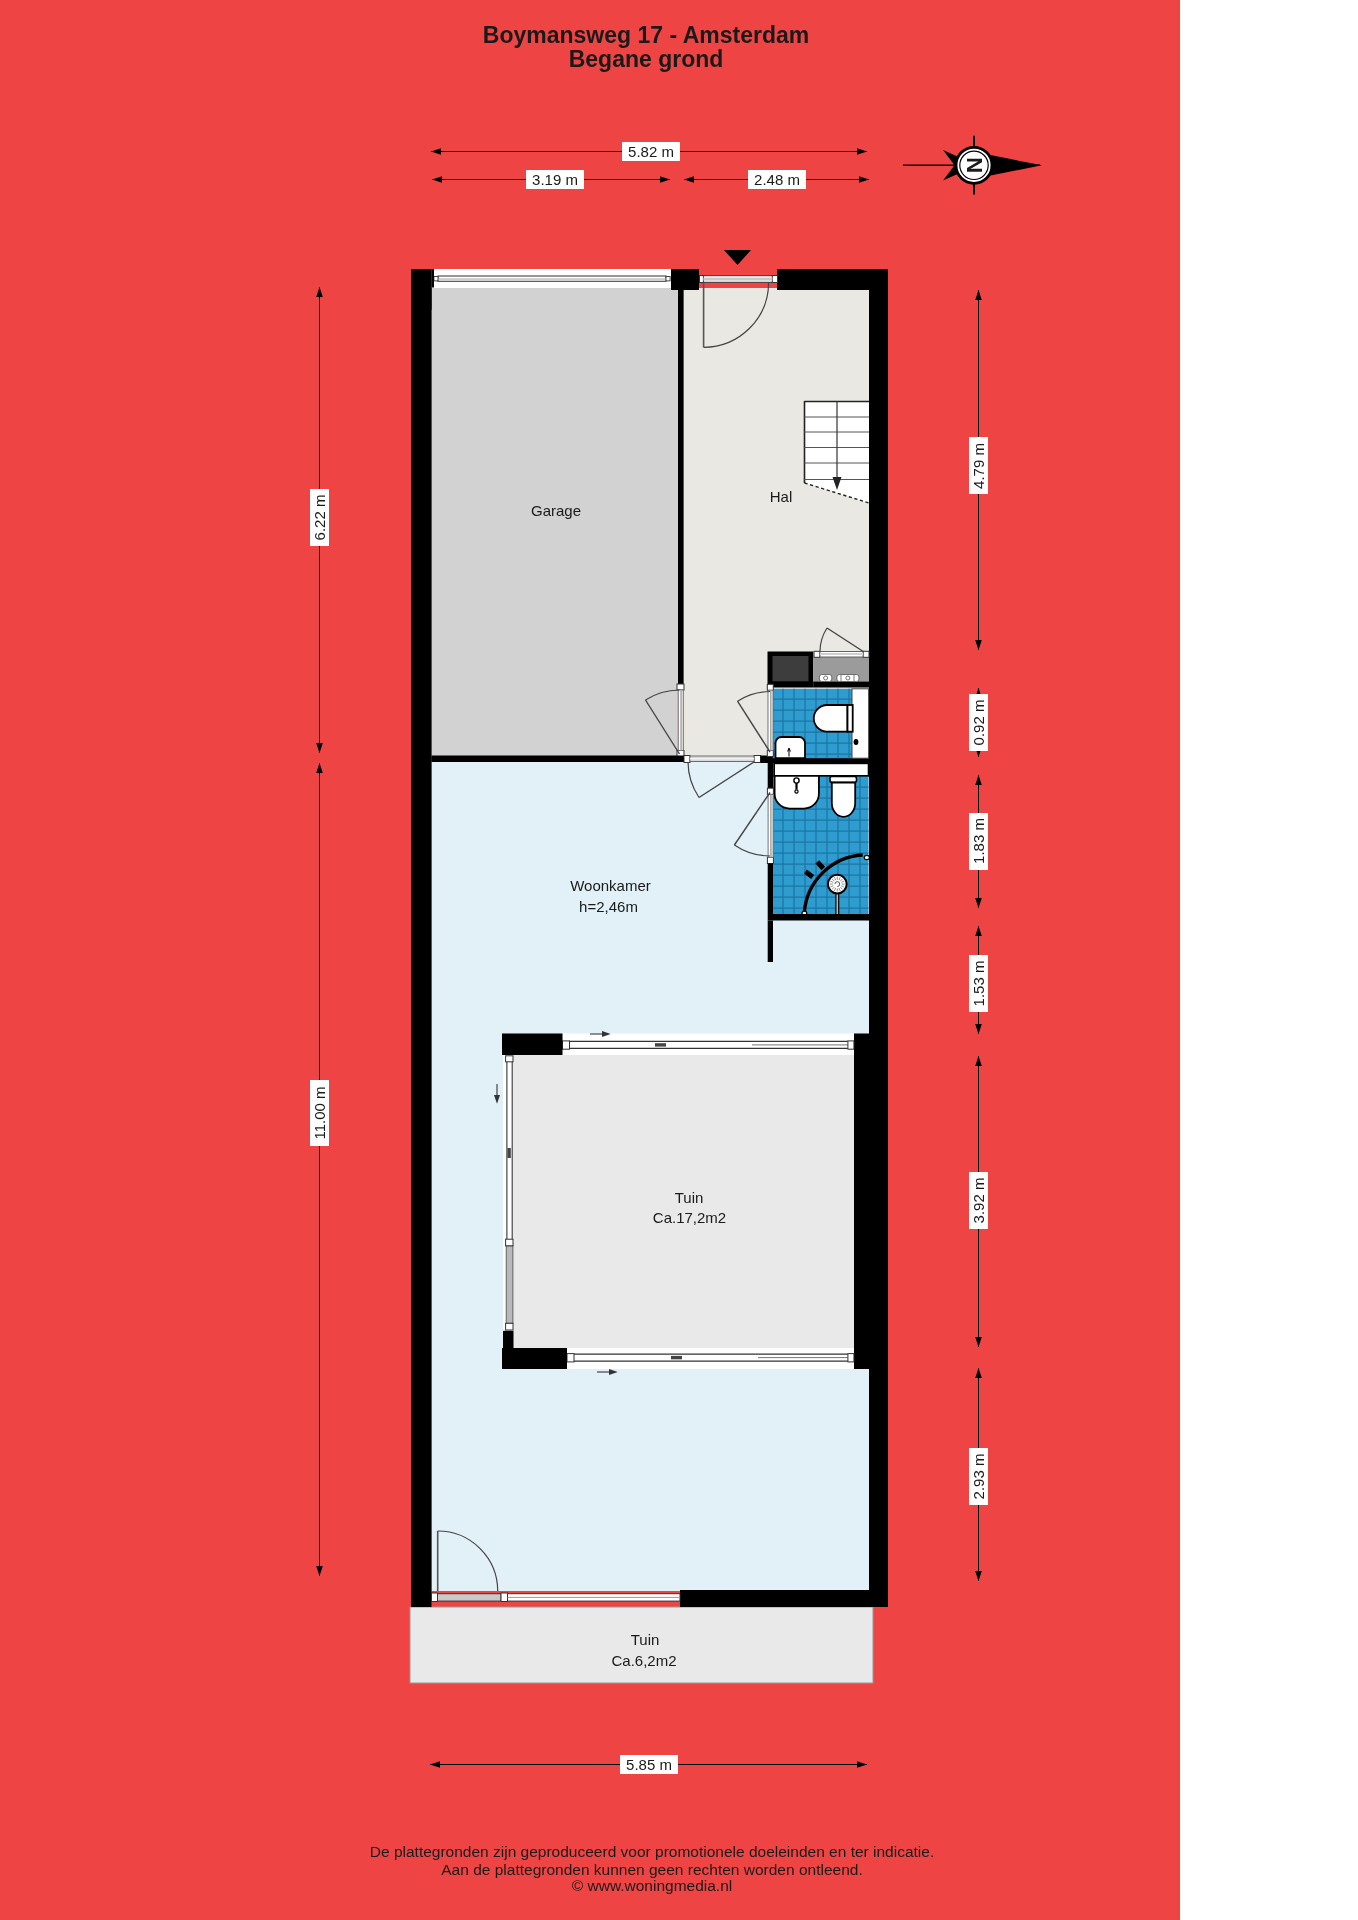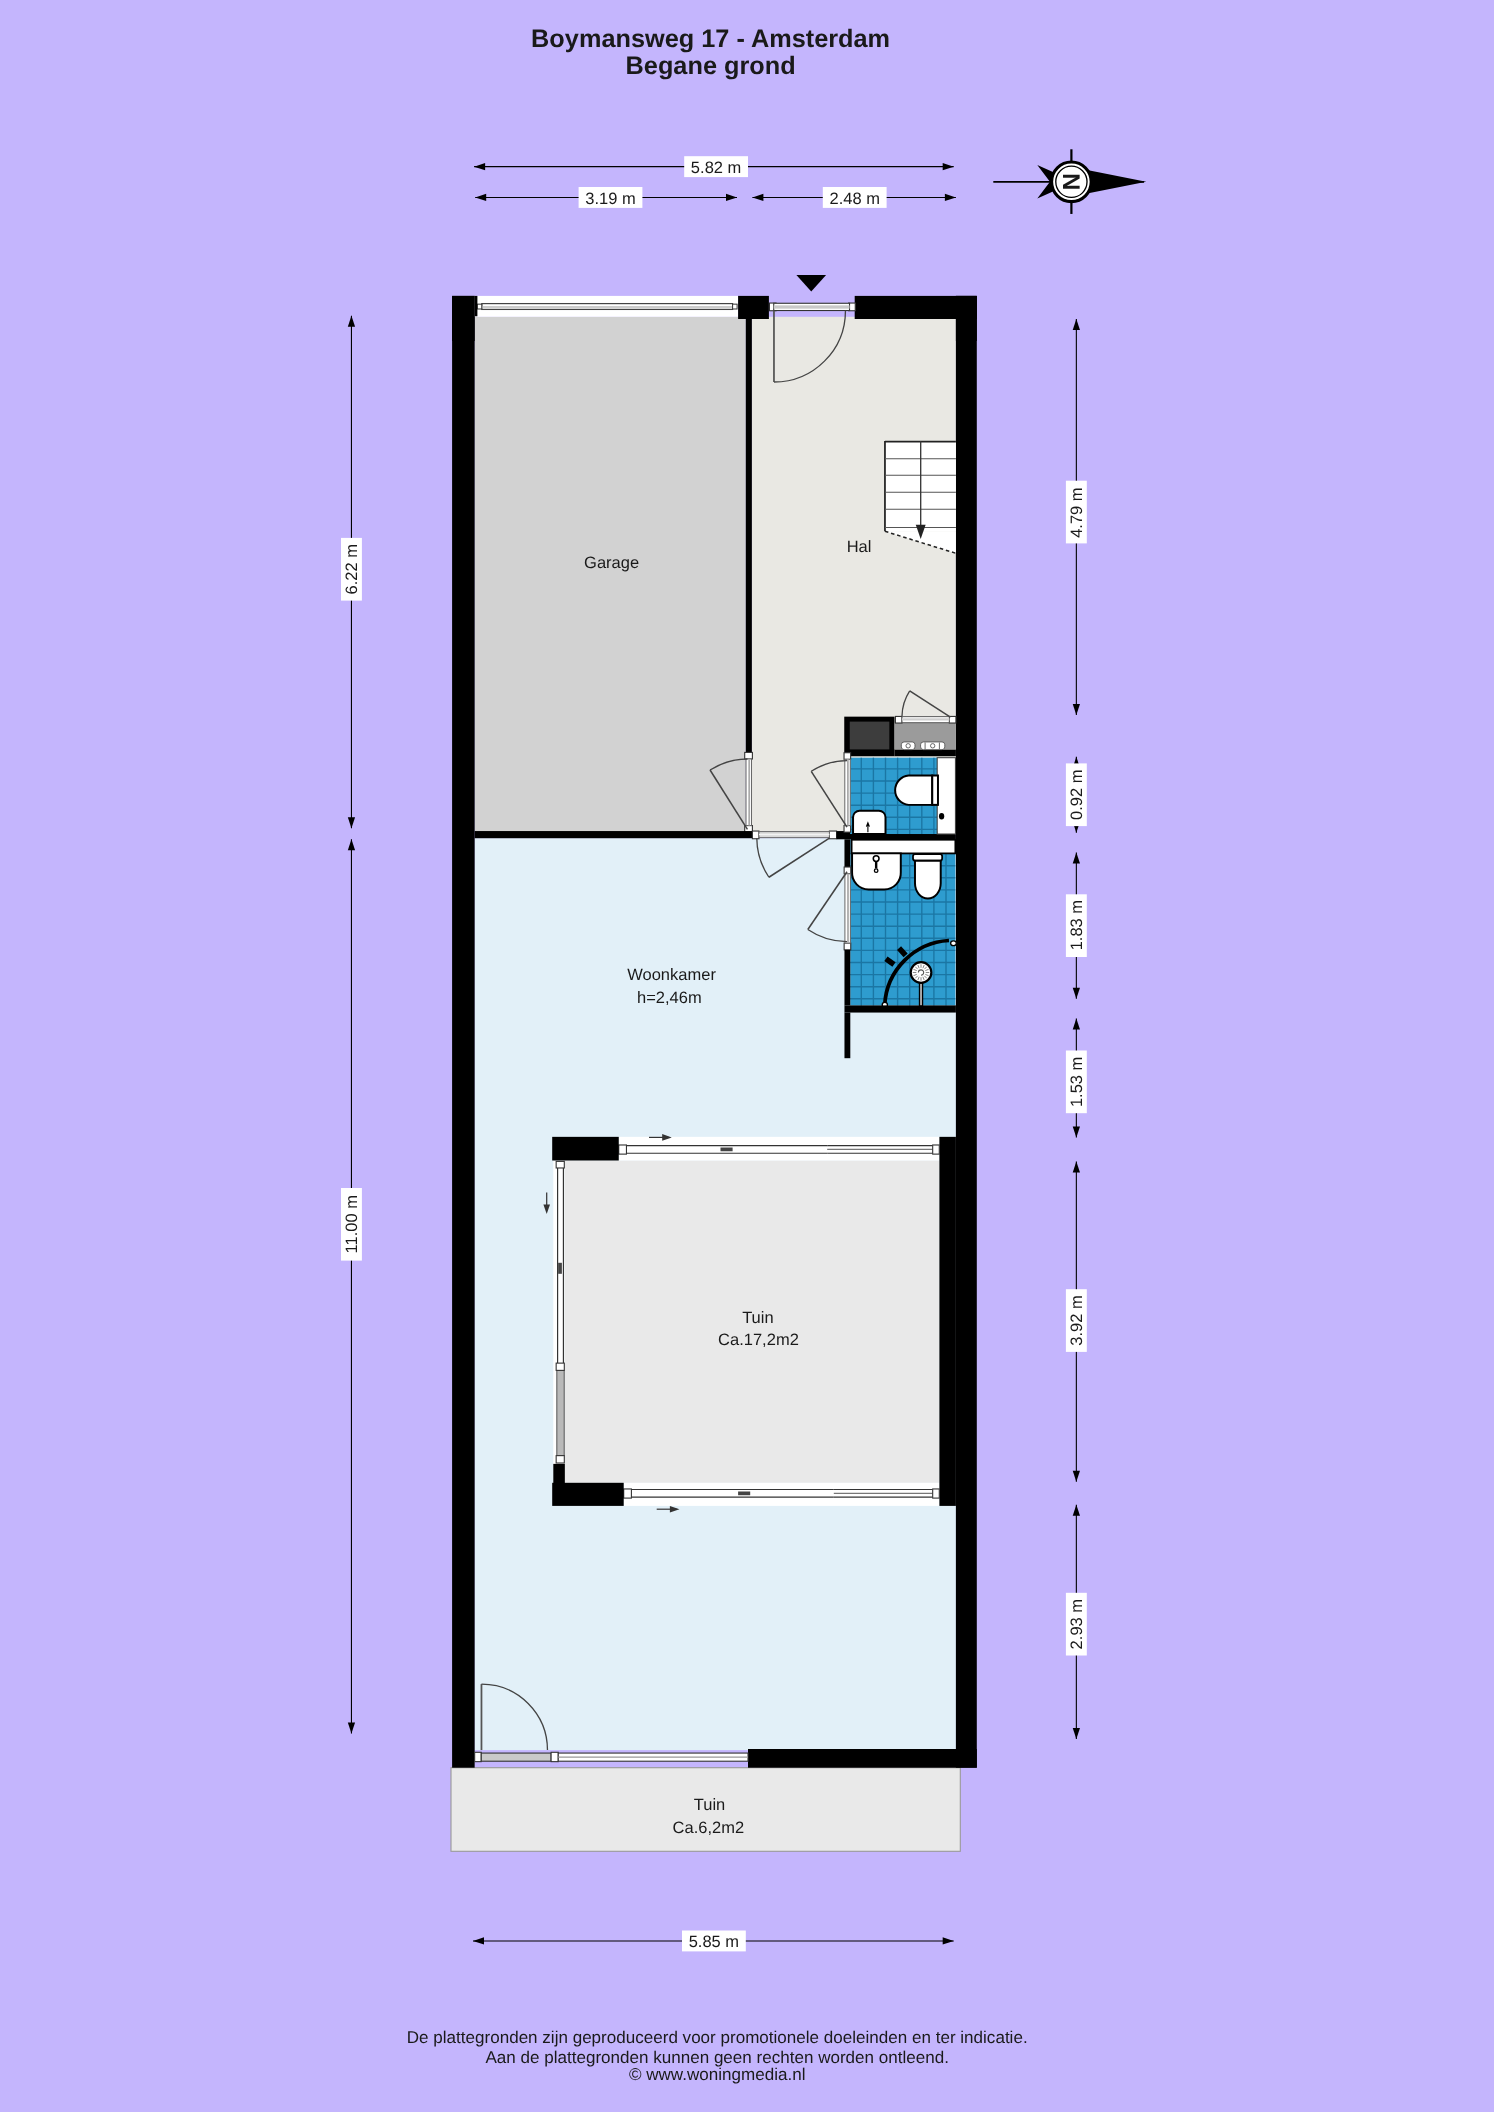--- a/index.html
+++ b/index.html
@@ -1,16 +1,16 @@
 <!DOCTYPE html>
 <html><head>
 <meta charset="utf-8">
 <style>
   html,body{margin:0;padding:0;background:#ffffff;}
-  #page{position:relative;width:1358px;height:1920px;background:#c4b5fd;overflow:hidden;
+  #page{position:relative;width:1180px;height:1920px;background:#ef4444;overflow:hidden;
         font-family:"Liberation Sans", sans-serif;}
   svg{position:absolute;left:0;top:0;}
   text{font-family:"Liberation Sans", sans-serif;fill:#1a1a1a;}
 </style>
 </head>
 <body>
 <div id="page">
 <svg width="1358" height="1920" viewBox="0 0 1358 1920">
 
 <g>

